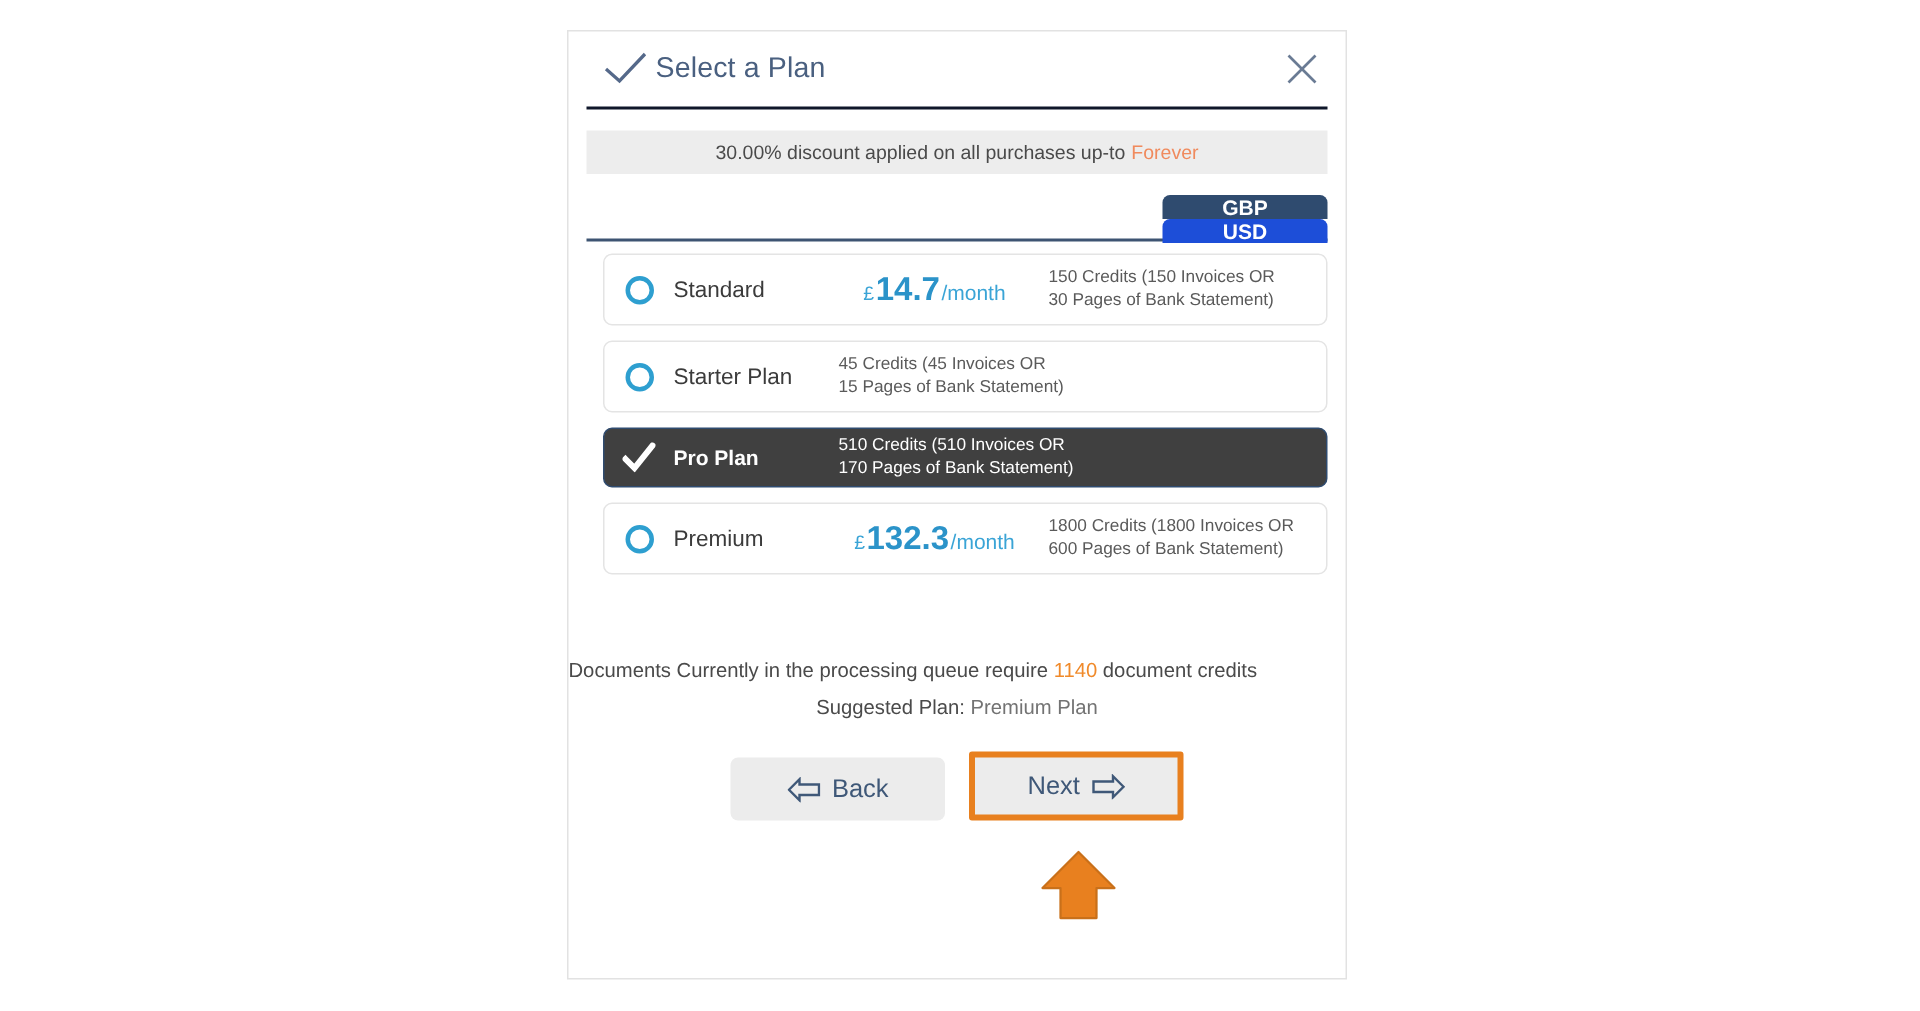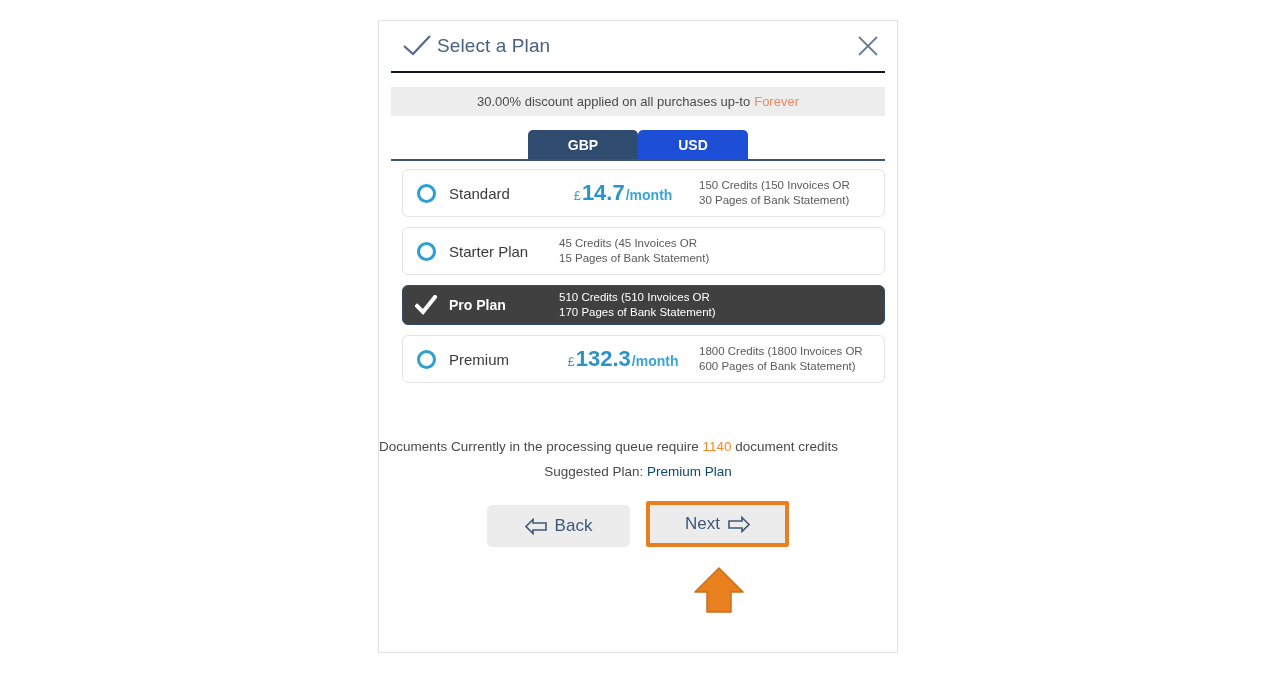--- a/index.html
+++ b/index.html
@@ -47,21 +47,21 @@
     height:29px;
     display:flex;align-items:center;justify-content:center;
     font-size:13px;color:#4a4a4a;
   }
   .discount-bar .accent{color:#f08a5d;margin-left:4px;}
   
   .tabs-wrap{
     margin:14px 12px 0 12px;
     border-bottom:2px solid #3d5472;
     height:29px;
-    display:flex;justify-content:center;align-items:flex-end;
+    display:flex;justify-content:flex-start;align-items:flex-end;flex-direction:column;
   }
   .tab{
     width:110px;height:29px;
     display:flex;align-items:center;justify-content:center;
     font-size:14px;font-weight:bold;color:#ffffff;
     border-radius:5px 5px 0 0;
     cursor:pointer;
     box-sizing:border-box;
   }
   .tab.active{background:#2f4b6f;}
@@ -102,42 +102,42 @@
   .plan-row.selected .plan-name{color:#ffffff;font-weight:bold;font-size:14px;}
   .plan-price{
     width:140px;
     text-align:center;
     flex:0 0 auto;
     white-space:nowrap;
     color:#3aa4d6;
   }
   .plan-price .cur{font-size:13px;}
   .plan-price .amt{font-size:22px;font-weight:bold;color:#2b93c9;margin:0 1px;}
-  .plan-price .per{font-size:14px;font-weight:bold;}
+  .plan-price .per{font-size:14px;}
   .plan-row.selected .plan-price,
   .plan-row.selected .plan-price .amt{color:#ffffff;}
   .plan-desc{
     flex:1 1 auto;
     font-size:11.5px;line-height:15px;
     color:#5a5a5a;
     padding-left:6px;
   }
   .plan-row.selected .plan-desc{color:#ffffff;}
   
   .queue-line{
     margin-top:56px;
     font-size:13.5px;color:#4a4a4a;
   }
   .queue-line .accent{color:#f08a2a;}
   .suggest-line{
     margin-top:10px;
     text-align:center;
     font-size:13.5px;color:#4a4a4a;
   }
-  .suggest-line .accent{color:#0c4a6e;text-align:center;}
+  .suggest-line .accent{color:#737373;text-align:center;}
   
   .btn-row{
     margin-top:22px;
     display:flex;justify-content:center;align-items:flex-end;
     gap:16px;
   }
   .btn{
     background:#ececec;
     display:flex;align-items:center;justify-content:center;
     gap:8px;

